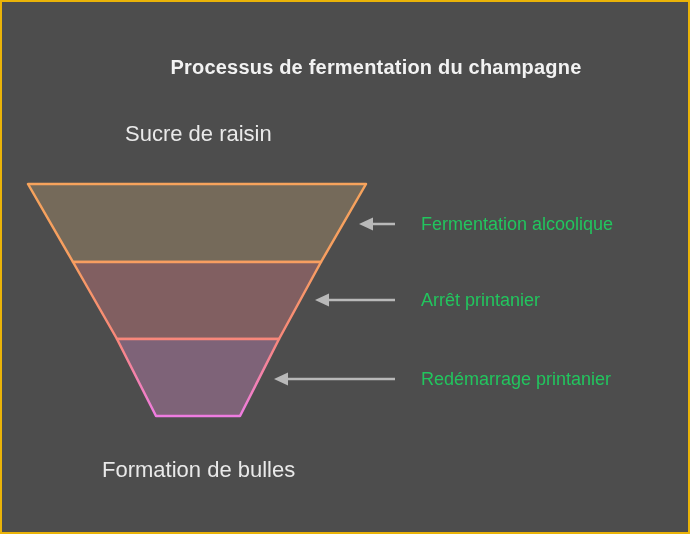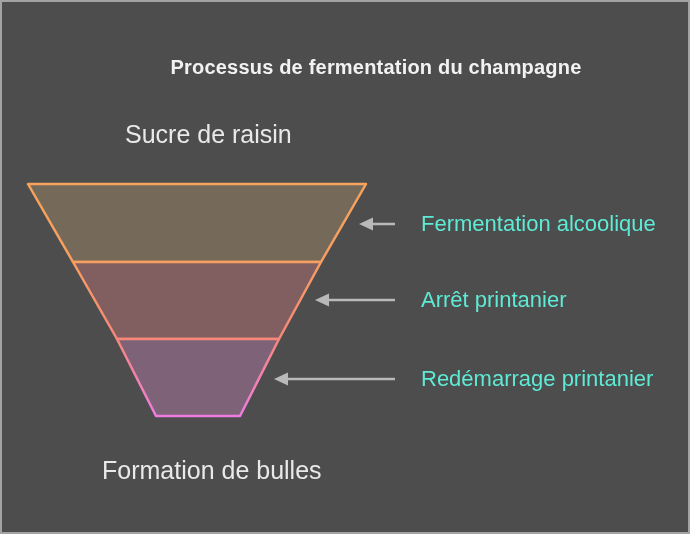--- a/index.html
+++ b/index.html
@@ -1,46 +1,46 @@
 <!DOCTYPE html>
 <html><head>
 <meta charset="utf-8">
 <style>
   html, body { margin: 0; padding: 0; background: #222; }
   .canvas {
     position: relative;
     width: 690px;
     height: 534px;
     background: #4d4d4d;
-    border: 2px solid #a3a3a3;
+    border: 2px solid #eab308;
     box-sizing: border-box;
     overflow: hidden;
     font-family: "Liberation Sans", sans-serif;
   }
   .abs { position: absolute; white-space: nowrap; }
   .title {
     left: 374px;
     top: 54px;
     transform: translateX(-50%);
     font-size: 20px;
     font-weight: bold;
     color: #f2f2f2;
     letter-spacing: 0.2px;
   }
   .flow-label {
-    font-size: 25px;
+    font-size: 22px;
     color: #e9e9e9;
     line-height: 26px;
   }
   .top-label { left: 123px; top: 119px; }
   .bottom-label { left: 100px; top: 455px; }
   .seg-label {
     left: 419px;
-    font-size: 22px;
-    color: #5eead4;
+    font-size: 18px;
+    color: #22c55e;
     line-height: 26px;
   }
   .seg-label-0 { top: 209px; }
   .seg-label-1 { top: 285px; }
   .seg-label-2 { top: 364px; }
   svg.funnel-svg { position: absolute; left: 0; top: 0; }
   .seg {
     stroke: url(#funnelStroke);
     stroke-width: 2.5;
     stroke-linejoin: round;

